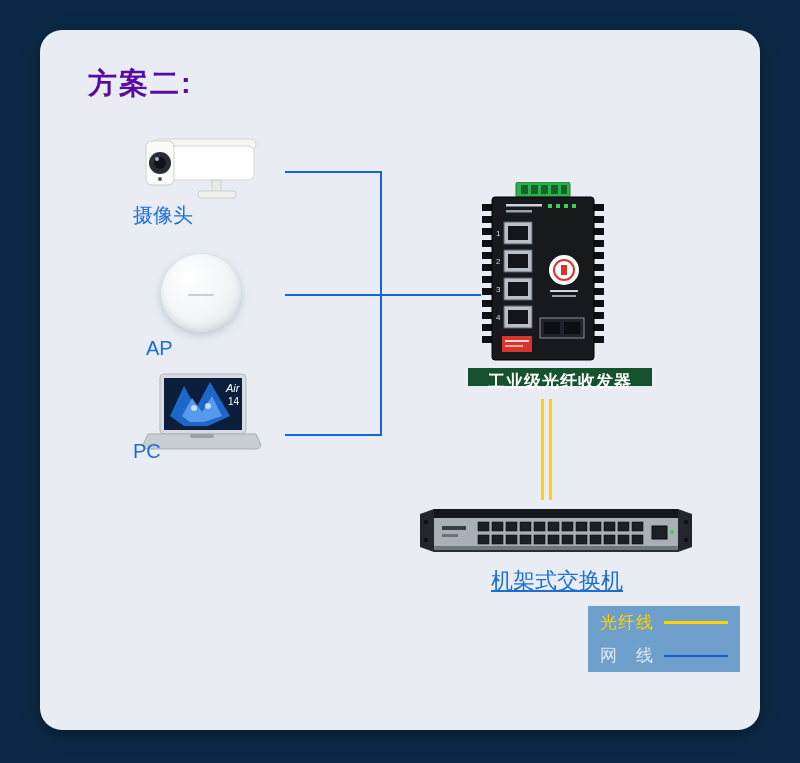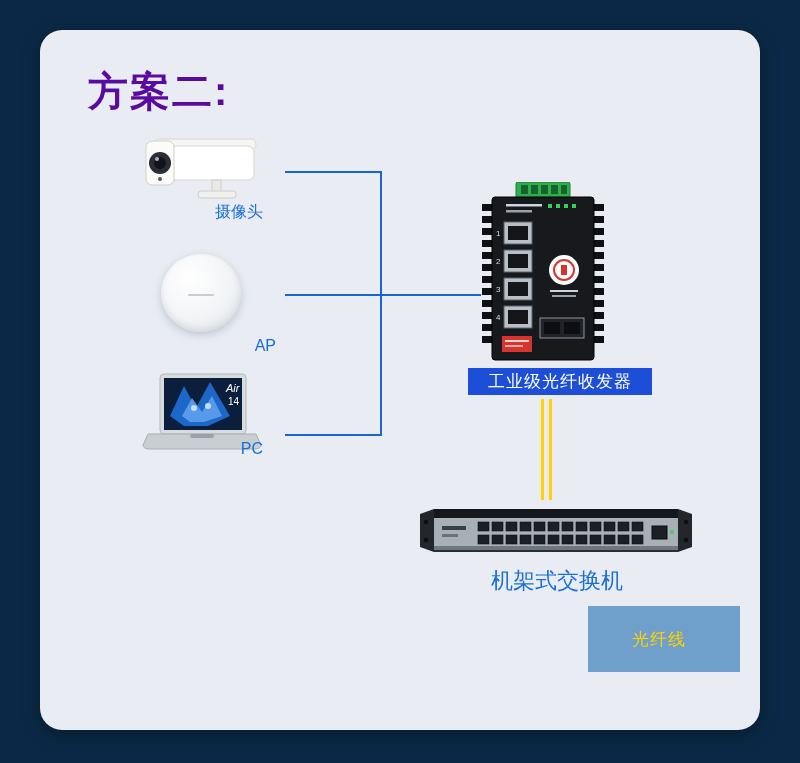--- a/index.html
+++ b/index.html
@@ -8,40 +8,41 @@
     background:#0b2946;
     font-family:"Liberation Sans","DejaVu Sans",sans-serif;
   }
   .card{
     position:absolute;left:40px;top:30px;width:720px;height:700px;
     background:#e9edf3;border-radius:22px;
     box-shadow:0 4px 18px rgba(0,0,0,.35);
   }
   .abs{position:absolute;}
   .title{
-    left:88px;top:64px;font-size:40px;font-weight:bold;color:#5a0aa0;
+    left:88px;top:64px;font-size:29px;font-weight:bold;color:#5a0aa0;
     letter-spacing:2px;
   }
   .dev-label{
-    font-size:16px;color:#1b6ed6;text-align:right;width:130px;
+    font-size:20px;color:#1b6ed6;text-align:left;width:130px;
   }
   .line-h{height:2px;background:#1565d8;}
   .line-v{width:2px;background:#1565d8;}
   .fiber-v{width:3px;background:#ffd200;}
   .panel-label{
-    left:468px;top:368px;width:184px;height:27px;line-height:27px;
-    background:#1d4ed8;color:#ffffff;font-size:17px;text-align:center;
+    left:468px;top:368px;width:184px;height:18px;line-height:27px;
+    background:#14532d;color:#ffffff;font-size:17px;text-align:center;
     letter-spacing:1px;
+    font-weight:bold;
   }
   .switch-label{
-    left:447px;top:566px;width:220px;font-size:22px;color:#1b6ed6;text-align:center;
+    left:447px;top:566px;width:220px;font-size:22px;color:#1b6ed6;text-align:center;text-decoration:underline;
   }
   .legend{
     left:588px;top:606px;width:152px;height:66px;background:#6f9fcb;
-    display:flex;justify-content:space-around;
+    display:flex;flex-direction:column;justify-content:space-around;
     padding:0 0;box-sizing:border-box;
   }
   .legend-row{display:flex;align-items:center;gap:10px;padding:0 12px;}
   .legend-row .lg-label{font-size:17px;letter-spacing:1px;}
   .lg-fiber .lg-label{color:#ffd200;}
   .lg-net .lg-label{color:#dcEAF8;color:#dceaf8;}
   .lg-line{flex:1;height:3px;}
   .lg-line.fiber{background:#ffd200;}
   .lg-line.net{background:#1565d8;height:2px;}
   .ap-disc{
@@ -237,13 +238,17 @@
     <circle cx="252" cy="30" r="2" fill="#39d05a"></circle>
   </svg>
 </div>
 <div class="abs switch-label">机架式交换机</div>
 
 <div class="abs legend">
   <div class="legend-row lg-fiber">
     <span class="lg-label">光纤线</span>
     <span class="lg-line fiber"></span>
   </div>
+  <div class="legend-row lg-net">
+    <span class="lg-label">网　线</span>
+    <span class="lg-line net"></span>
+  </div>
 </div>
 
 </body></html>

